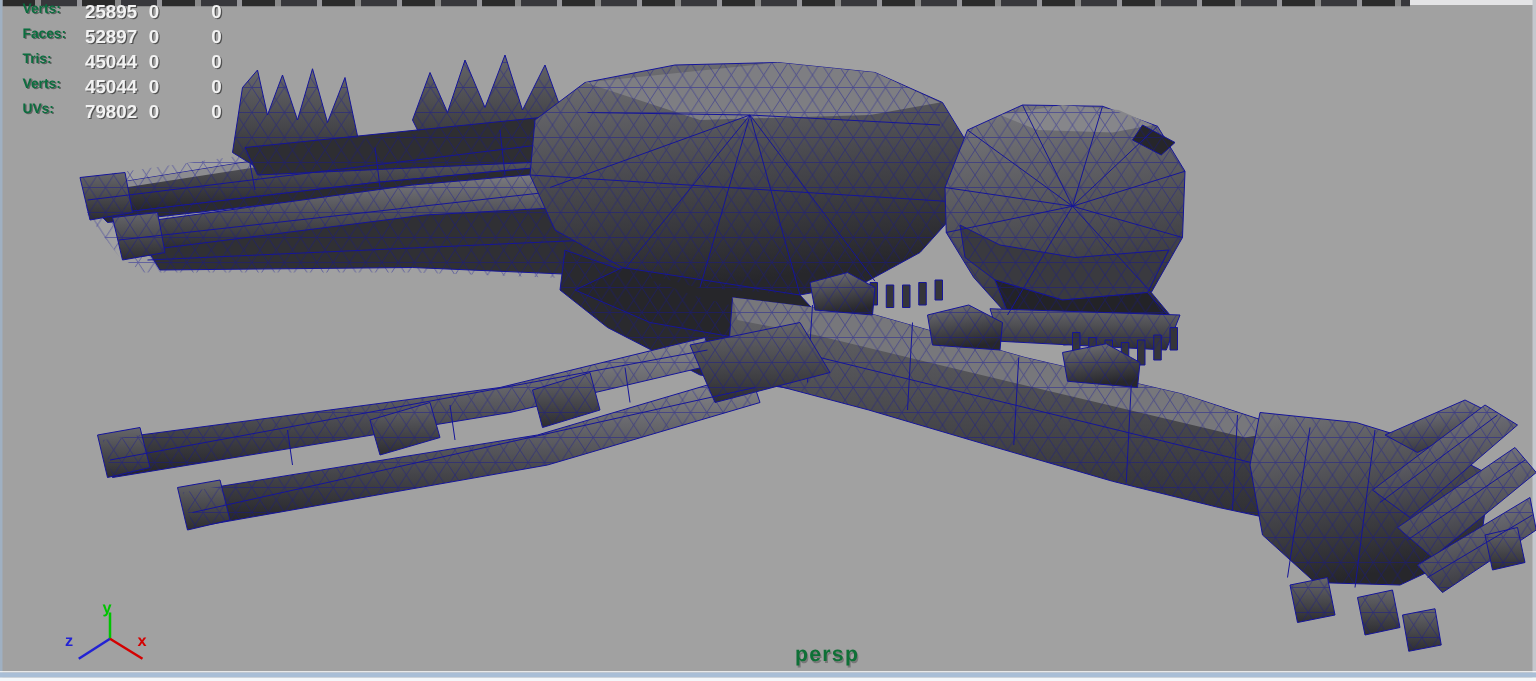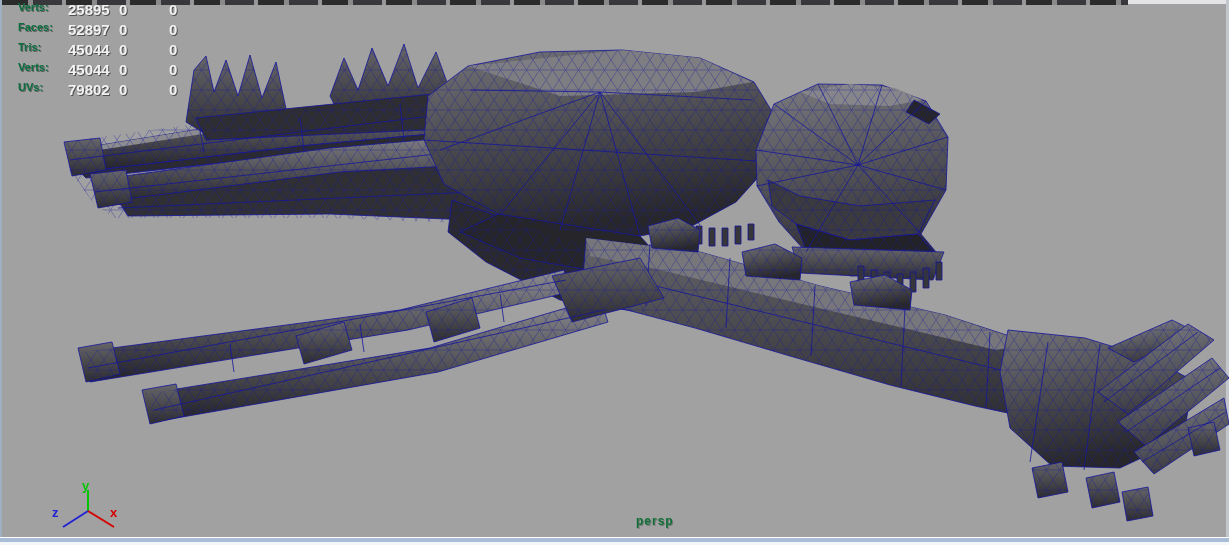--- a/index.html
+++ b/index.html
@@ -17,21 +17,21 @@
   .border-bottom{position:absolute;left:0;bottom:0;width:100%;height:8px;}
   .bb-white{height:1px;background:#ffffff;}
   .bb-blue{height:4px;background:var(--border-bottom-blue,#a9bed6);}
   .bb-base{height:3px;background:#f4f7fa;}
   
   .hud{position:absolute;left:18px;top:1px;z-index:5;}
   .hud-row{display:grid;grid-template-columns:50px 51px 50px 40px;height:20px;}
   .hud-label{font-weight:bold;font-size:11px;color:var(--hud-label-green,#0b6e3f);text-shadow:1px 1px 0 rgba(45,45,45,.55);}
   .hud-val{font-weight:bold;font-size:15px;color:var(--hud-value-white,#f2f2f2);text-shadow:1px 1px 0 rgba(45,45,45,.7);}
   
-  .persp{position:absolute;left:636px;top:514px;z-index:5;font-size:12px;font-weight:bold;
+  .persp{position:absolute;left:636px;top:514px;z-index:5;font-size:17px;font-weight:bold;
     color:var(--camera-label-green,#0e7036);letter-spacing:1px;text-shadow:1px 1px 0 rgba(70,70,70,.45);}
   
   .gizmo{position:absolute;left:30px;top:459px;z-index:5;}
   .gizmo text{font-family:"Liberation Sans",sans-serif;font-size:13px;font-weight:bold;}
   
   svg.mesh{position:absolute;left:0;top:0;z-index:1;}
   .mesh .f{stroke:var(--wireframe,#15159a);stroke-width:.8;stroke-linejoin:round;}
   .mesh .hl{stroke:none;}
   .mesh .ln{stroke:var(--wireframe,#15159a);fill:none;stroke-width:.8;stroke-linejoin:round;}
   .mesh .pn{stroke:var(--wireframe,#15159a);stroke-width:.7;}

